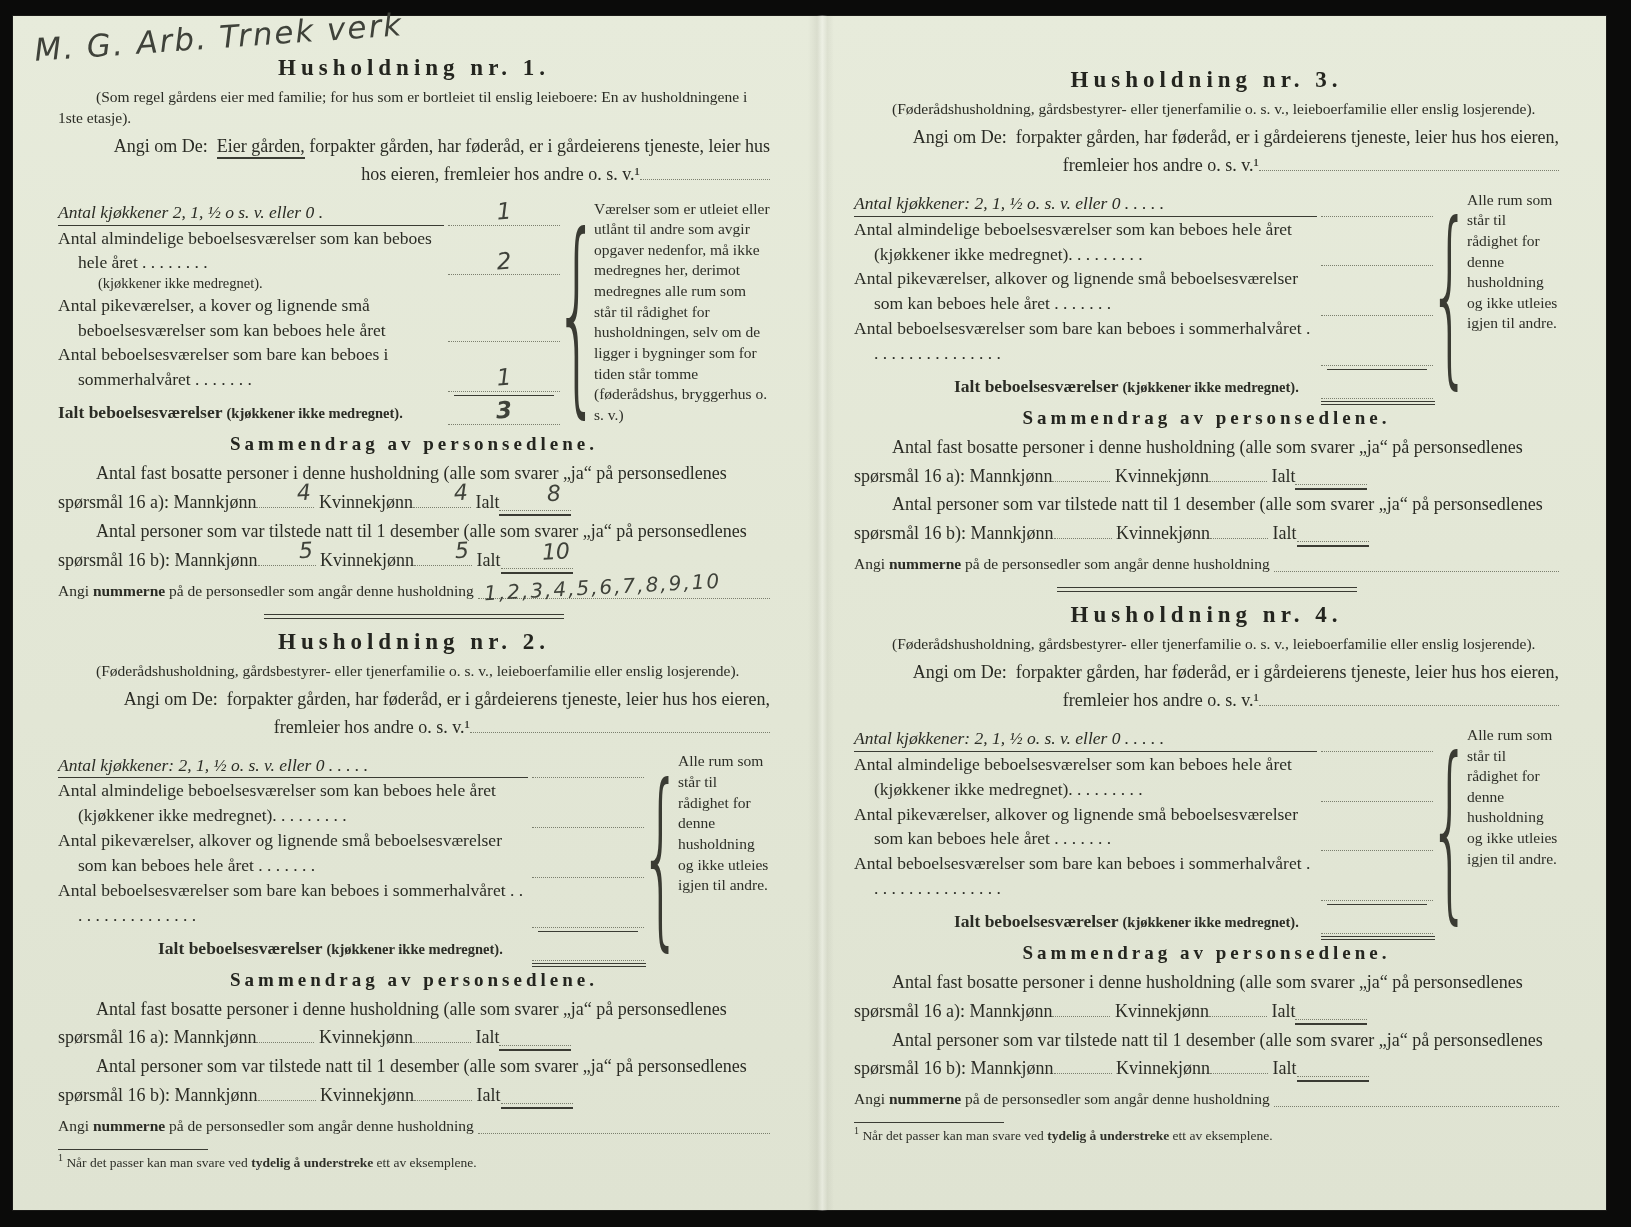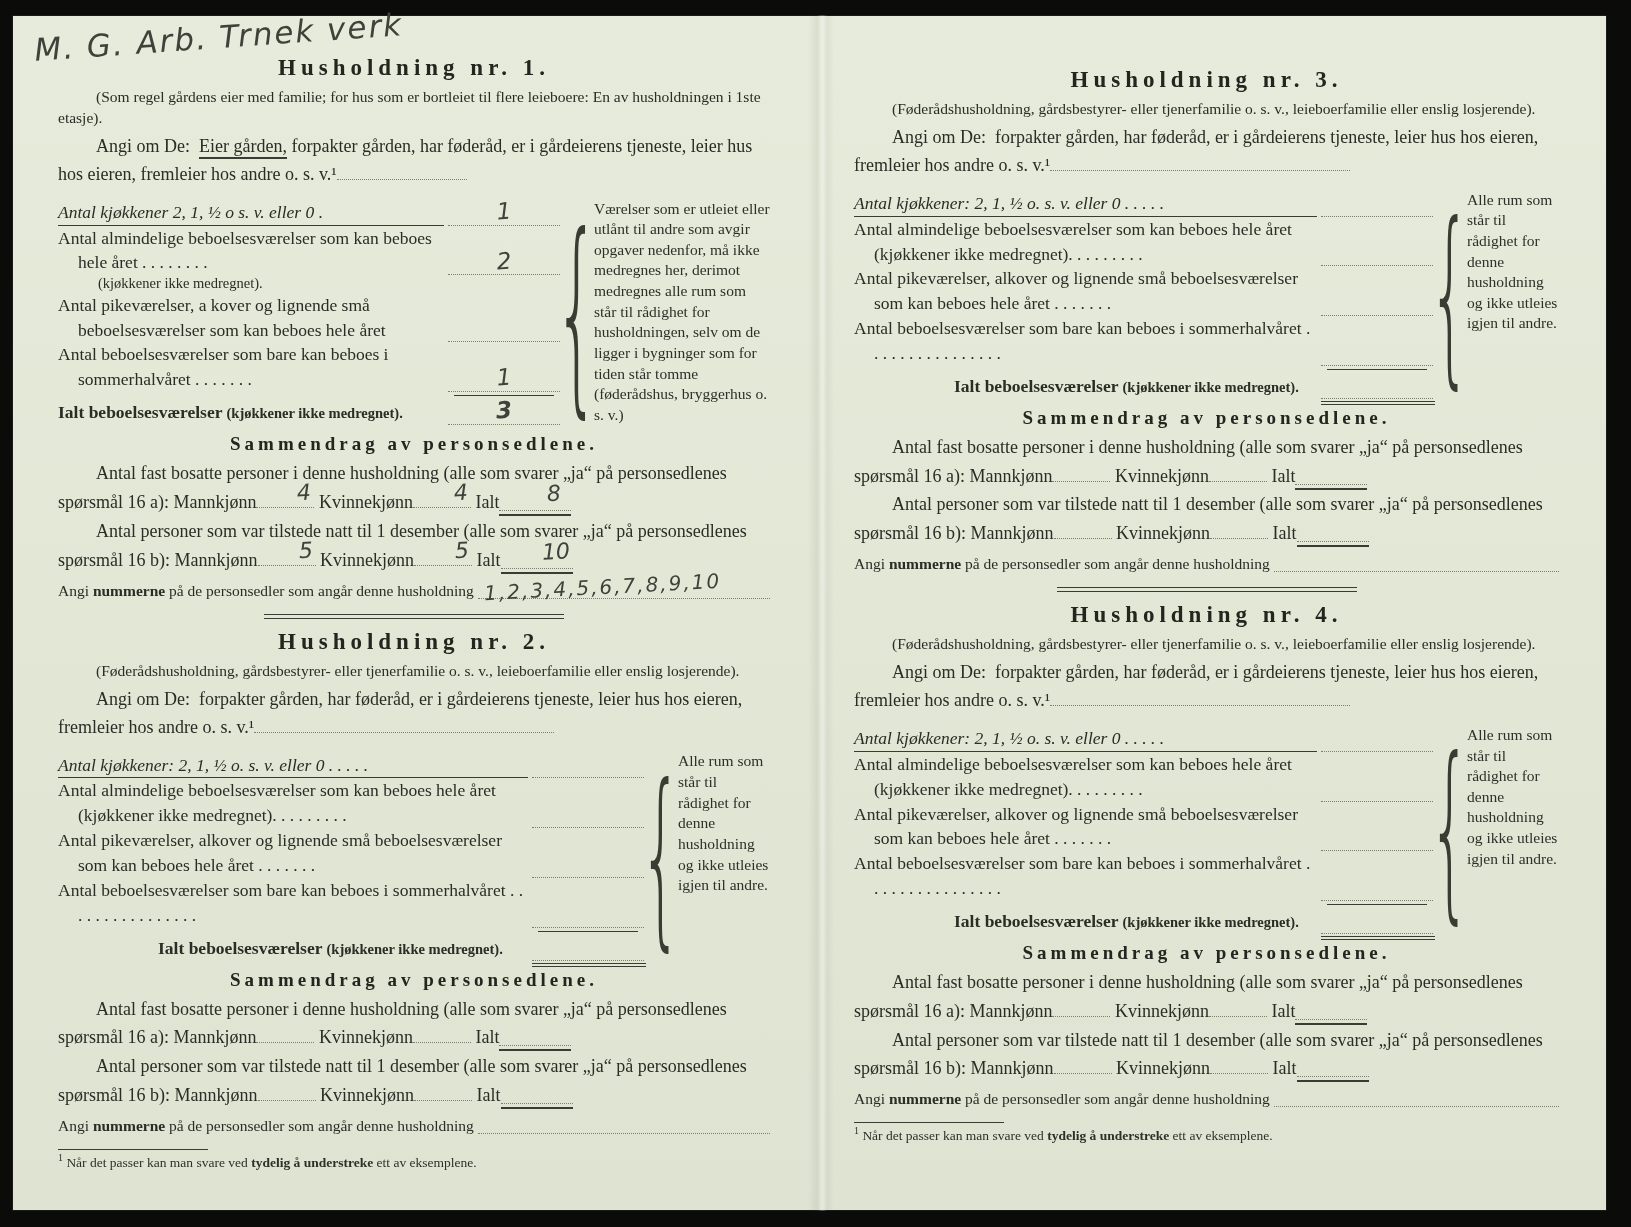--- a/index.html
+++ b/index.html
@@ -14,21 +14,21 @@
   .page-left{left:0;width:796px;padding:40px 38px 0 46px;}
   .page-right{left:812px;width:783px;padding:52px 48px 0 30px;}
 
   .annotation{position:absolute;left:22px;top:4px;font-family:"DejaVu Sans",sans-serif;
               font-style:italic;font-size:31px;color:rgba(94,97,90,.8);transform:rotate(-4deg);
               letter-spacing:2px;white-space:nowrap;}
 
   h2.hh-title{margin:0 0 6px 0;text-align:center;font-size:23px;font-weight:bold;letter-spacing:5px;color:#24251f;}
   p{margin:0;}
   .intro{font-size:15.5px;line-height:1.35;text-indent:38px;margin-bottom:4px;}
-  .angi{font-size:18px;line-height:1.55;text-indent:38px;margin-bottom:10px;}
+  .angi{font-size:18px;line-height:1.55;text-indent:38px;margin-bottom:10px;text-align:right;}
   .hand-underline{border-bottom:2px solid #3a3c33;padding-bottom:1px;}
   .trail{display:inline-block;border-bottom:1px dotted #7b7f6e;height:14px;vertical-align:baseline;}
   .trail-sm{width:130px;} .trail-lg{width:300px;}
 
   .qarea{display:flex;align-items:stretch;margin-bottom:8px;}
   .qcol{flex:1;min-width:0;font-size:17.5px;line-height:1.42;}
   .q-row{display:flex;align-items:flex-end;}
   .q-label{flex:1;padding-left:20px;text-indent:-20px;}
   .q-label.rule{border-bottom:1.5px solid #3a3b33;font-style:italic;}
   .q-sub{font-size:14.5px;padding-left:40px;line-height:1.2;}
@@ -70,21 +70,21 @@
 <body>
 
 <div class="scan">
   <div class="paper">
     <div class="annotation hand">M. G. Arb. Trnek verk</div>
 
     <div class="page page-left">
 
       <section>
         <h2 class="hh-title">Husholdning nr. 1.</h2>
-        <p class="intro">(Som regel gårdens eier med familie; for hus som er bortleiet til flere leieboere: En av husholdningen i 1ste etasje).</p>
+        <p class="intro">(Som regel gårdens eier med familie; for hus som er bortleiet til enslig leieboere: En av husholdningene i 1ste etasje).</p>
         <p class="angi">
           <span>Angi om De:</span>&nbsp;
           <span class="hand-underline">Eier gården,</span>
           <span>forpakter gården, har føderåd, er i gårdeierens tjeneste, leier hus hos eieren, fremleier hos andre o. s. v.¹</span><span class="trail trail-sm"></span>
         </p>
 
         <div class="qarea">
           <div class="qcol">
             <div class="q-row">
               <span class="q-label rule">Antal kjøkkener 2, 1, ½ o s. v. eller 0  .</span>

